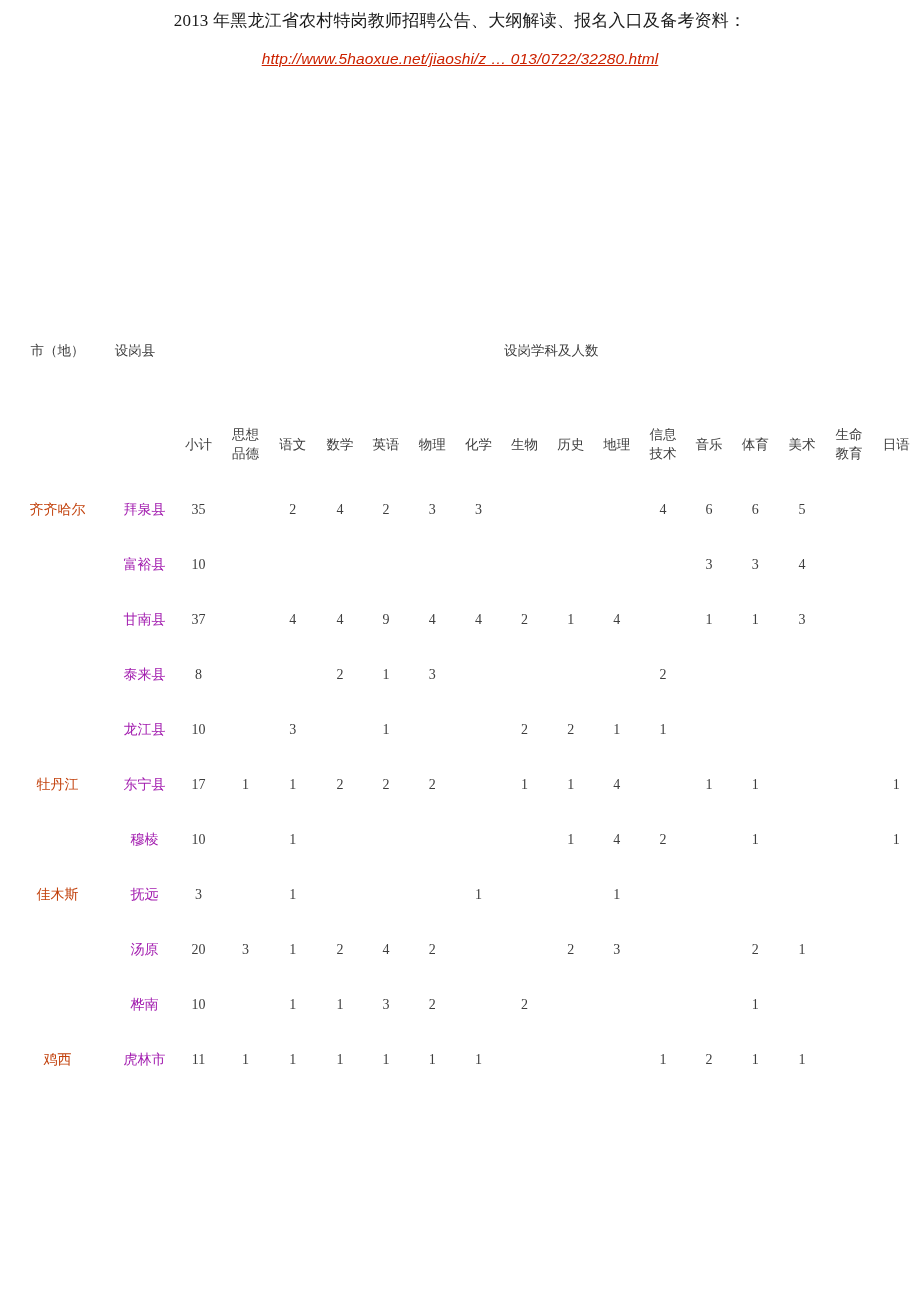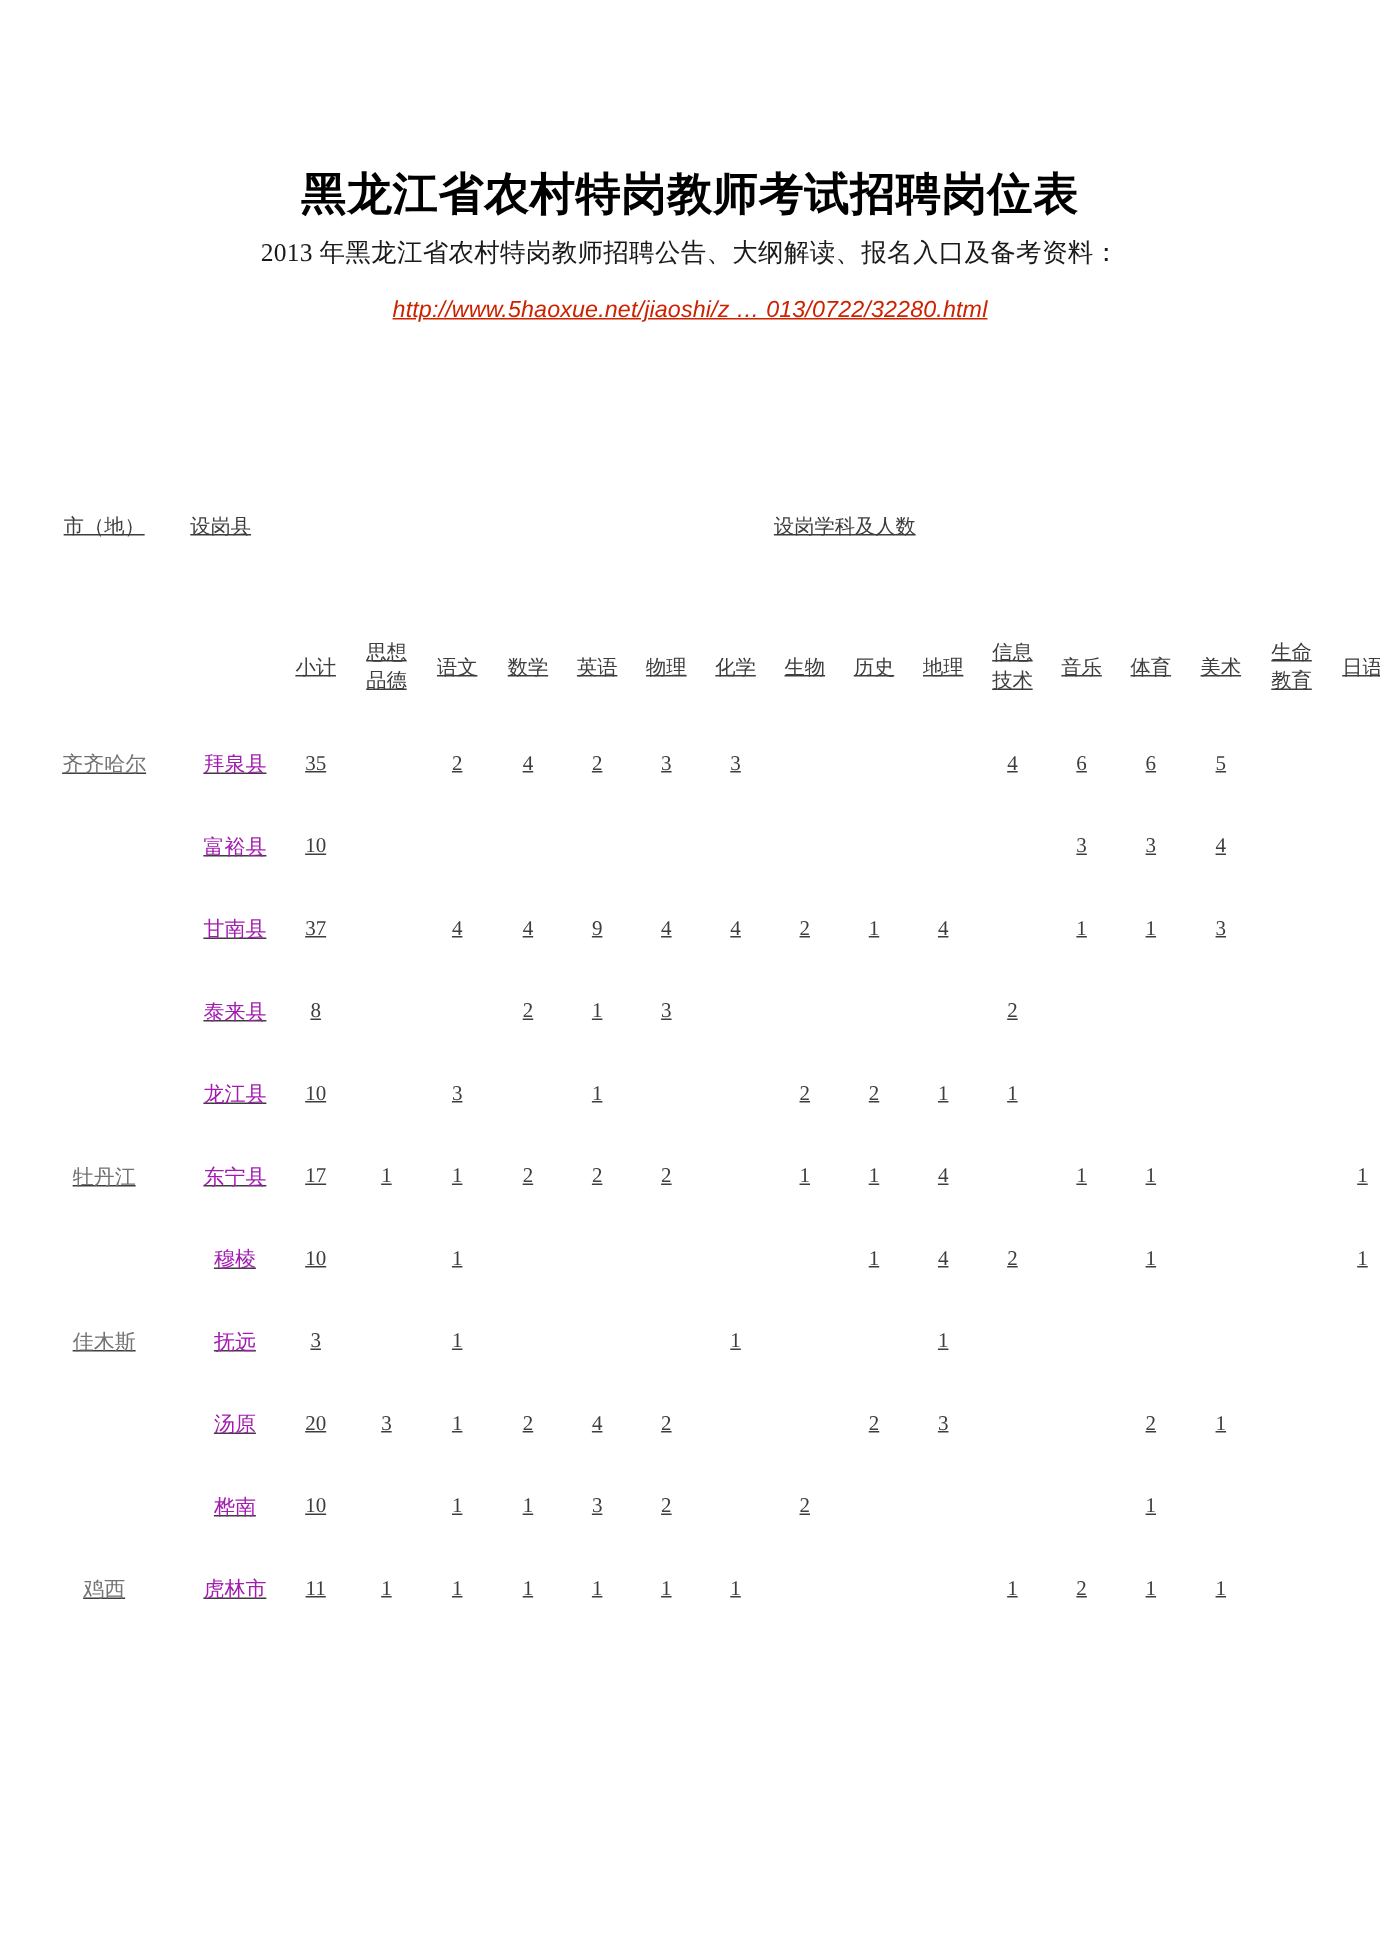--- a/index.html
+++ b/index.html
@@ -56,27 +56,26 @@
     color: #cc2200;
     text-decoration: underline;
     display: inline-block;
     letter-spacing: 0.1px;
     font-style: italic;
   }
 
   
   .sheet {
     position: absolute;
-    left: 12px;
+    left: 0;
     top: 336px;
     width: 904px;
     font-family: "Liberation Serif", "DejaVu Serif", serif;
     font-size: 13.5px;
     color: #3d3d3d;
-    text-decoration: underline;
   }
 
   table.grid {
     border-collapse: collapse;
     table-layout: fixed;
     width: 920px;
   }
   table.grid td, table.grid th {
     border: none;
     padding: 0;
@@ -131,31 +130,30 @@
   }
 
   
   tr.data-row td {
     height: 55px;
     text-align: center;
     vertical-align: middle;
     color: #3d3d3d;
     font-size: 14px;
   }
-  tr.data-row td.city-cell   { text-align: center; color:#737373; }
+  tr.data-row td.city-cell   { text-align: center; color:#c2410c; }
   tr.data-row td.county-cell { text-align: center; color:#a21caf; }
   tr.data-row td.sub-cell    { text-align: center; }
 </style>
 </head>
 <body>
 
 <div class="page">
 
   <div class="doc-header">
-    <div class="doc-title">黑龙江省农村特岗教师考试招聘岗位表</div>
     <div class="doc-subtitle">2013 年黑龙江省农村特岗教师招聘公告、大纲解读、报名入口及备考资料：</div>
     <div><a class="doc-link" href="#">http://www.5haoxue.net/jiaoshi/z … 013/0722/32280.html</a></div>
   </div>
 
   <div class="sheet">
     <table class="grid">
       <colgroup>
         <col class="c-city">
         <col class="c-county">
         <col class="c-sub">

